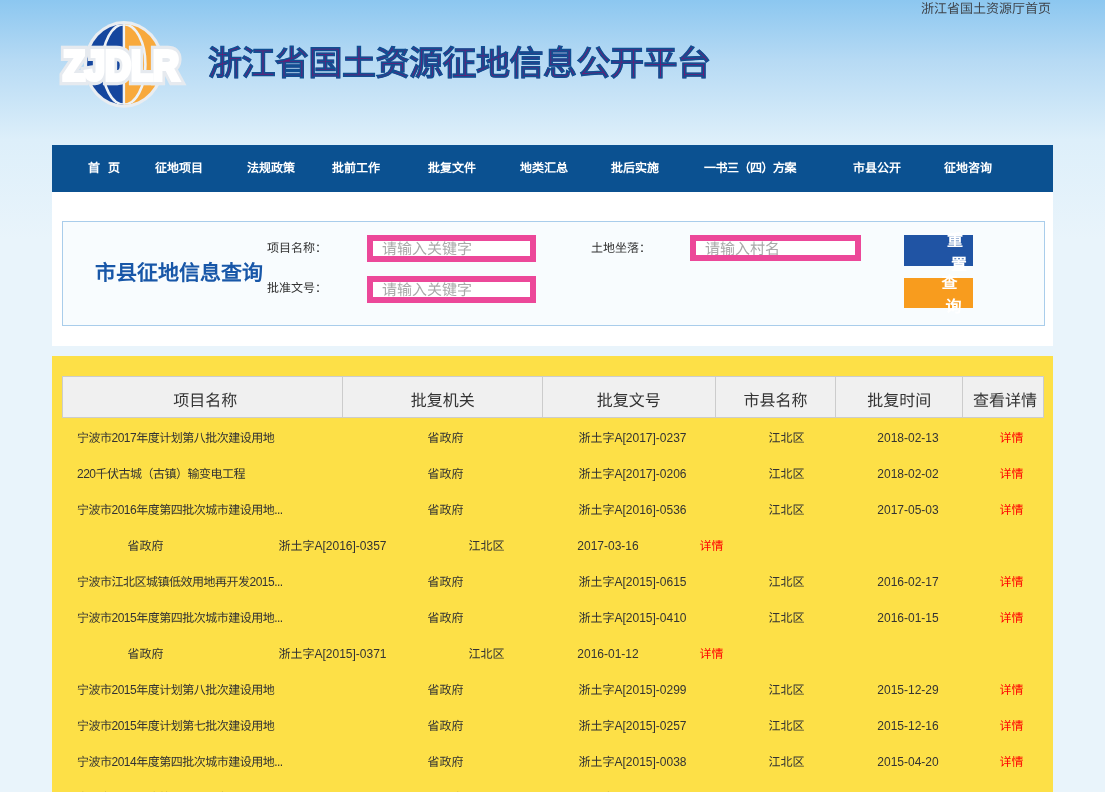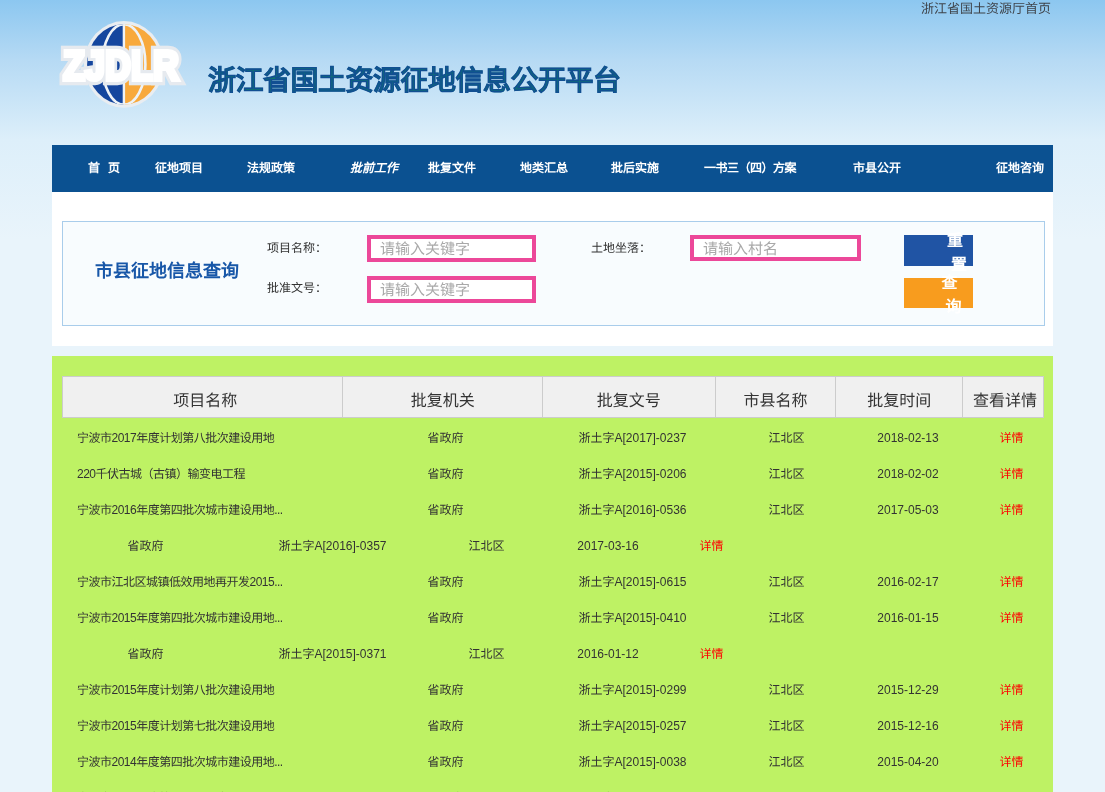--- a/index.html
+++ b/index.html
@@ -5,33 +5,33 @@
 * { margin:0; padding:0; box-sizing:border-box; }
 html,body { width:1105px; height:792px; overflow:hidden; }
 body {
   font-family:"Liberation Sans",sans-serif;
   position:relative;
   background:linear-gradient(180deg,#8cc7f0 0px,#b6daf4 60px,#ddeffa 140px,#e9f4fb 240px,#e9f4fb 100%);
 }
 a { text-decoration:none; }
 .toplink { position:absolute; top:-2px; left:921px; font-size:13px; color:#3f444b; }
 .logo { position:absolute; left:50px; top:10px; }
-.title { position:absolute; left:208px; top:36px; font-size:28px; font-weight:bold; color:#0f766e; -webkit-text-stroke:0.6px #114f92; letter-spacing:-0.5px;margin-top:22px; }
+.title { position:absolute; left:208px; top:36px; font-size:34px; font-weight:bold; color:#701a75; -webkit-text-stroke:0.6px #114f92; letter-spacing:-0.5px; }
 .nav { position:absolute; left:52px; top:145px; width:1001px; height:47px; background:#0b5191; }
 .nav a { position:absolute; top:0; height:47px; line-height:47px; color:#ffffff; font-size:12px; font-weight:bold; white-space:nowrap; }
 .searchsec { position:absolute; left:52px; top:192px; width:1001px; height:154px; background:#ffffff; }
 .panel { position:absolute; left:10px; top:29px; width:983px; height:105px; background:#f8fcfe; border:1px solid #a9cdeb; }
-.qtitle { position:absolute; left:32px; top:34px; font-size:18px; font-weight:bold; color:#1857a8;font-family:Liberation Mono, monospace; }
+.qtitle { position:absolute; left:32px; top:34px; font-size:21px; font-weight:bold; color:#1857a8;font-family:Liberation Mono, monospace; }
 .flabel { position:absolute; font-size:12px; color:#333; }
-.panel input { position:absolute; border:4px solid #ec4899; background:#fff; font-size:15px; color:#333; padding-left:9px; outline:none; font-family:"Liberation Sans",sans-serif; }
+.panel input { position:absolute; border:6px solid #ec4899; background:#fff; font-size:15px; color:#333; padding-left:9px; outline:none; font-family:"Liberation Sans",sans-serif; }
 .panel input::placeholder { color:#a9a9a9; }
 .btn { position:absolute; left:841px; width:69px; height:31px; color:#fff; font-size:16px; font-weight:bold; text-align:center; display:flex; align-items:center; justify-content:center; }
 .btn1 { top:13px; background:#2054a4;padding-left:41px; }
 .btn2 { top:56px; height:30px; background:#f89c1e;padding-left:30px; }
-.tablesec { position:absolute; left:52px; top:356px; width:1001px; height:436px; background:#bef264;text-decoration:underline; }
+.tablesec { position:absolute; left:52px; top:356px; width:1001px; height:436px; background:#fde047;text-decoration:underline; }
 .thead { position:absolute; left:10px; top:20px; width:982px; height:42px; background:#f0f0f0; border:1px solid #cccccc; display:flex; }
 .thead div { height:100%; display:flex; align-items:center; justify-content:center; padding-top:3px; font-size:16px; color:#333; border-right:1px solid #ccc; }
 .thead div:last-child { border-right:none; }
 .tbody { position:absolute; left:10px; top:62px; width:982px; }
 .row { display:flex; height:36px; align-items:center; font-size:12px; color:#333; }
 .row div { text-align:center; }
 .c1 { width:300px; text-align:left !important; padding-left:15px; white-space:nowrap; overflow:visible; letter-spacing:-0.5px; }
 .c2 { width:167px; }
 .c3 { width:207px; }
 .c4 { width:101px; }
@@ -56,27 +56,27 @@
   <g font-family="Liberation Sans,sans-serif" font-size="42" font-weight="bold" text-anchor="middle">
     <text x="71" y="70" fill="#e6eaef" stroke="#e6eaef" stroke-width="10.5" textLength="116" lengthAdjust="spacingAndGlyphs">ZJDLR</text>
     <text x="71" y="70" fill="#ffffff" stroke="#ffffff" stroke-width="4.2" textLength="116" lengthAdjust="spacingAndGlyphs">ZJDLR</text>
   </g>
 </svg>
 <div class="title">浙江省国土资源征地信息公开平台</div>
 <div class="nav">
   <a href="#" style="left:36px; letter-spacing:8px;">首页</a>
     <a href="#" style="left:103px;">征地项目</a>
     <a href="#" style="left:195px;">法规政策</a>
-    <a href="#" style="left:298px;font-style:italic;">批前工作</a>
+    <a href="#" style="left:280px;">批前工作</a>
     <a href="#" style="left:376px;">批复文件</a>
     <a href="#" style="left:468px;">地类汇总</a>
     <a href="#" style="left:559px;">批后实施</a>
     <a href="#" style="left:652px; letter-spacing:-0.5px;">一书三（四）方案</a>
     <a href="#" style="left:801px;">市县公开</a>
-    <a href="#" style="left:944px;">征地咨询</a>
+    <a href="#" style="left:892px;">征地咨询</a>
 </div>
 <div class="searchsec">
   <div class="panel">
     <div class="qtitle">市县征地信息查询</div>
     <div class="flabel" style="left:204px; top:16px;">项目名称：</div>
     <input style="left: 304px; top: 13px; width: 169px; height: 27px;" placeholder="请输入关键字">
     <div class="flabel" style="left:204px; top:56px;">批准文号：</div>
     <input style="left: 304px; top: 54px; width: 169px; height: 27px;" placeholder="请输入关键字">
     <div class="flabel" style="left:528px; top:16px;">土地坐落：</div>
     <input style="left: 627px; top: 13px; width: 171px; height: 26px;" placeholder="请输入村名">
@@ -98,21 +98,21 @@
         <div class="c1">宁波市2017年度计划第八批次建设用地</div>
         <div class="c2">省政府</div>
         <div class="c3">浙土字A[2017]-0237</div>
         <div class="c4">江北区</div>
         <div class="c5">2018-02-13</div>
         <div class="c6">详情</div>
       </div>
     <div class="row">
         <div class="c1">220千伏古城（古镇）输变电工程</div>
         <div class="c2">省政府</div>
-        <div class="c3">浙土字A[2015]-0206</div>
+        <div class="c3">浙土字A[2017]-0206</div>
         <div class="c4">江北区</div>
         <div class="c5">2018-02-02</div>
         <div class="c6">详情</div>
       </div>
     <div class="row">
         <div class="c1">宁波市2016年度第四批次城市建设用地...</div>
         <div class="c2">省政府</div>
         <div class="c3">浙土字A[2016]-0536</div>
         <div class="c4">江北区</div>
         <div class="c5">2017-05-03</div>

